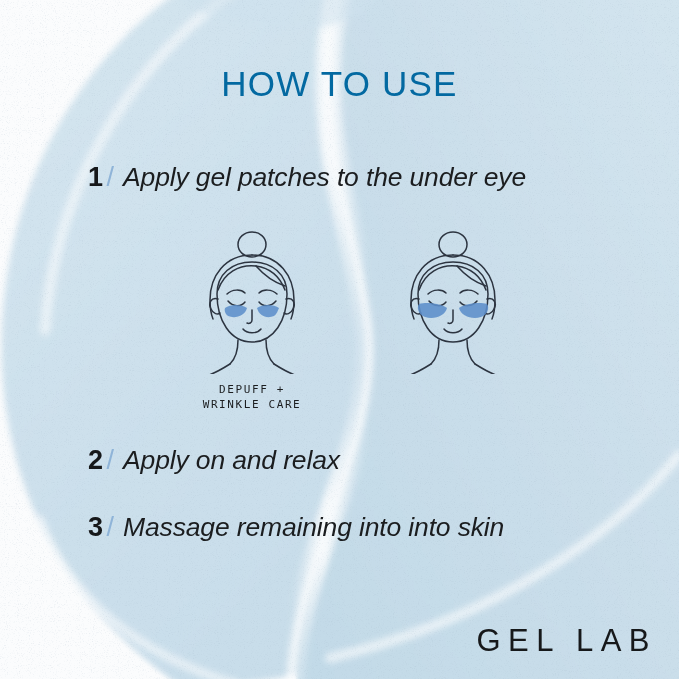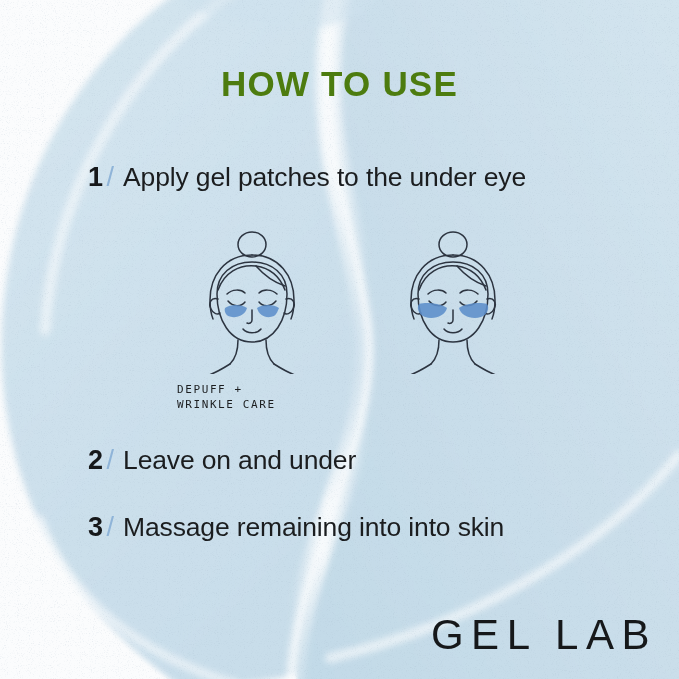--- a/index.html
+++ b/index.html
@@ -39,23 +39,23 @@
     z-index: 3;
   }
 
   .title {
     position: absolute;
     left: 0;
     right: 0;
     top: 64px;
     text-align: center;
     font-size: 35px;
-    font-weight: 700;
+    font-weight: 400;
     letter-spacing: 1.2px;
-    color: #4d7c0f;
+    color: #0369a1;
   }
 
   .step {
     position: absolute;
     left: 88px;
     display: flex;
     align-items: baseline;
     white-space: nowrap;
   }
   .step-num {
@@ -68,49 +68,50 @@
     font-size: 27px;
     font-weight: 500;
     color: #8fb4d8;
     margin: 0 9px 0 3px;
   }
   .step-text {
     font-size: 26.5px;
     font-weight: 300;
     color: #1b1d1f;
     letter-spacing: -.15px;
+    font-style: italic;
   }
   #step-1 { top: 162px; }
   #step-2 { top: 445px; }
   #step-3 { top: 512px; }
 
   
   .illus {
     position: absolute;
     width: 150px;
-    text-align: left;
+    text-align: center;
   }
   #illus-left  { left: 177px; top: 224px; }
   #illus-right { left: 378px; top: 224px; }
 
   .caption {
     margin-top: 4px;
     font-family: "DejaVu Sans Mono", monospace;
     font-size: 11px;
     line-height: 15px;
     letter-spacing: 1.6px;
     color: #1c1e20;
     white-space: pre-line;
   }
 
   .logo {
     position: absolute;
     right: 22px;
     bottom: 20px;
-    font-size: 42px;
+    font-size: 31px;
     font-weight: 500;
     letter-spacing: 7.5px;
     color: #16181a;
     text-align: right;
   }
 </style>
 </head>
 <body>
 
 <div id="stage">
@@ -334,21 +335,21 @@
           <path d="M 89 116 C 89 126, 91 134, 97 140"></path>
           <path d="M 53 140 C 45 145, 38 149, 32 151"></path>
           <path d="M 97 140 C 105 145, 112 149, 118 151"></path>
         </g>
       </svg>
     </div>
 
     <div class="step" id="step-2">
       <span class="step-num">2</span>
       <span class="step-slash">/</span>
-      <span class="step-text">Leave on and under</span>
+      <span class="step-text">Apply on and relax</span>
     </div>
 
     <div class="step" id="step-3">
       <span class="step-num">3</span>
       <span class="step-slash">/</span>
       <span class="step-text">Massage remaining into into skin</span>
     </div>
 
     <div class="logo">GEL LAB</div>
 

